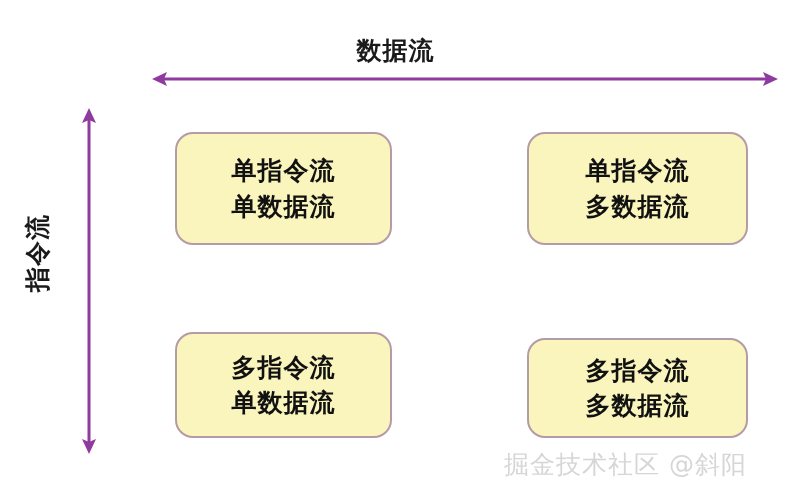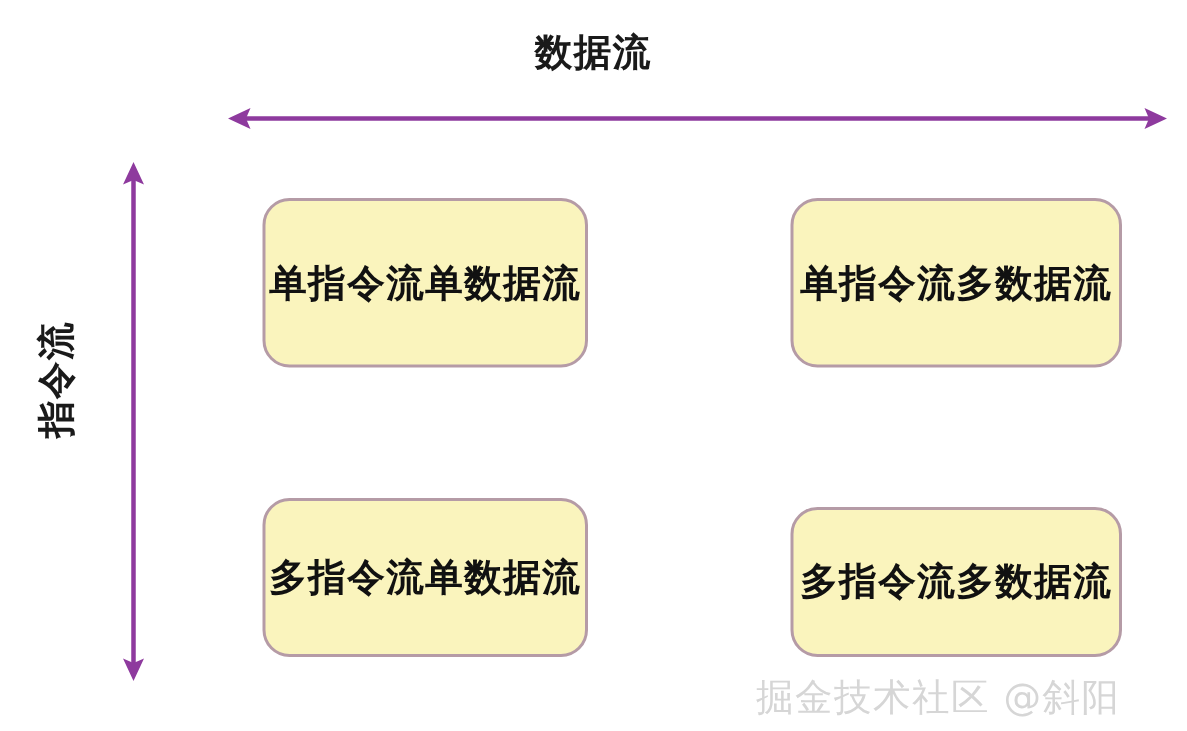--- a/index.html
+++ b/index.html
@@ -17,21 +17,21 @@
     position: relative;
     width: 791px;
     height: 487px;
     background: #ffffff;
   }
 
   
   .axis-title-h {
     position: absolute;
     left: 0;
-    top: 20px;
+    top: 36px;
     width: 791px;
     text-align: center;
     font-size: 25px;
     font-weight: 700;
     color: #1a1a1a;
     letter-spacing: 1px;
     line-height: 1.2;
   }
 
   
@@ -67,21 +67,21 @@
   }
 
   
   .qbox {
     position: absolute;
     box-sizing: border-box;
     background: #faf4bd;
     border: 2px solid #b59ba6;
     border-radius: 18px;
     display: flex;
-    flex-direction: row;
+    flex-direction: column;
     align-items: center;
     justify-content: center;
     color: #111111;
     font-size: 25px;
     font-weight: 700;
     letter-spacing: 1px;
     line-height: 1.42;
   }
   .qbox .line {
     display: block;

